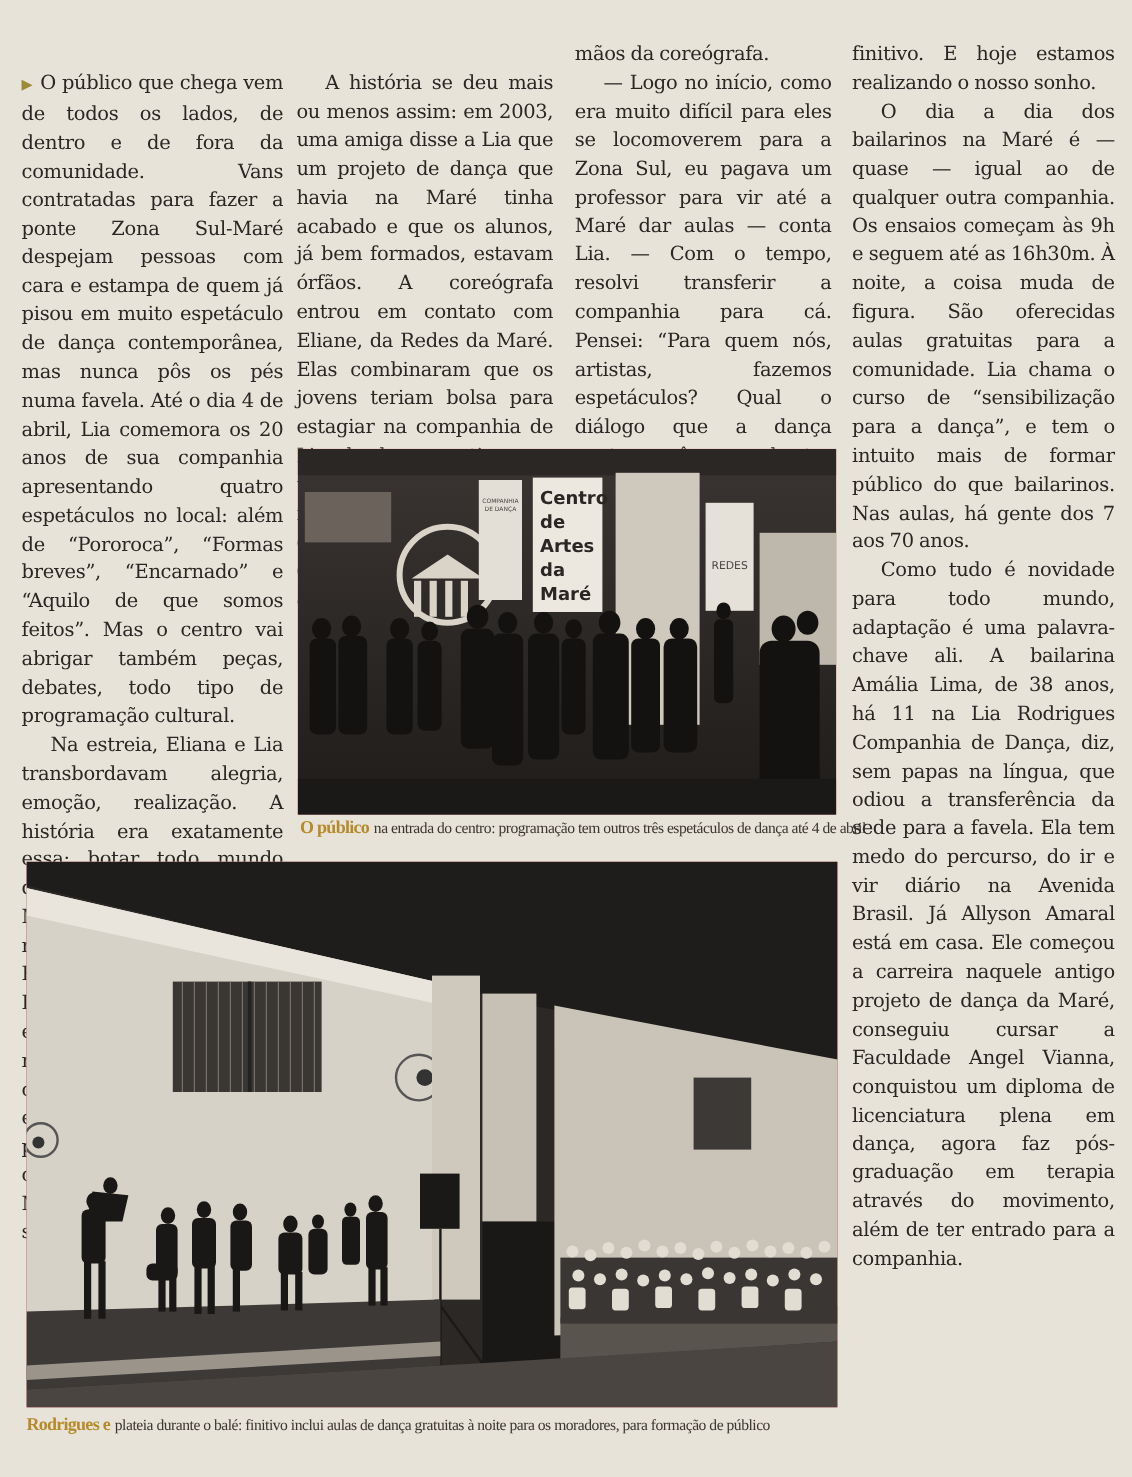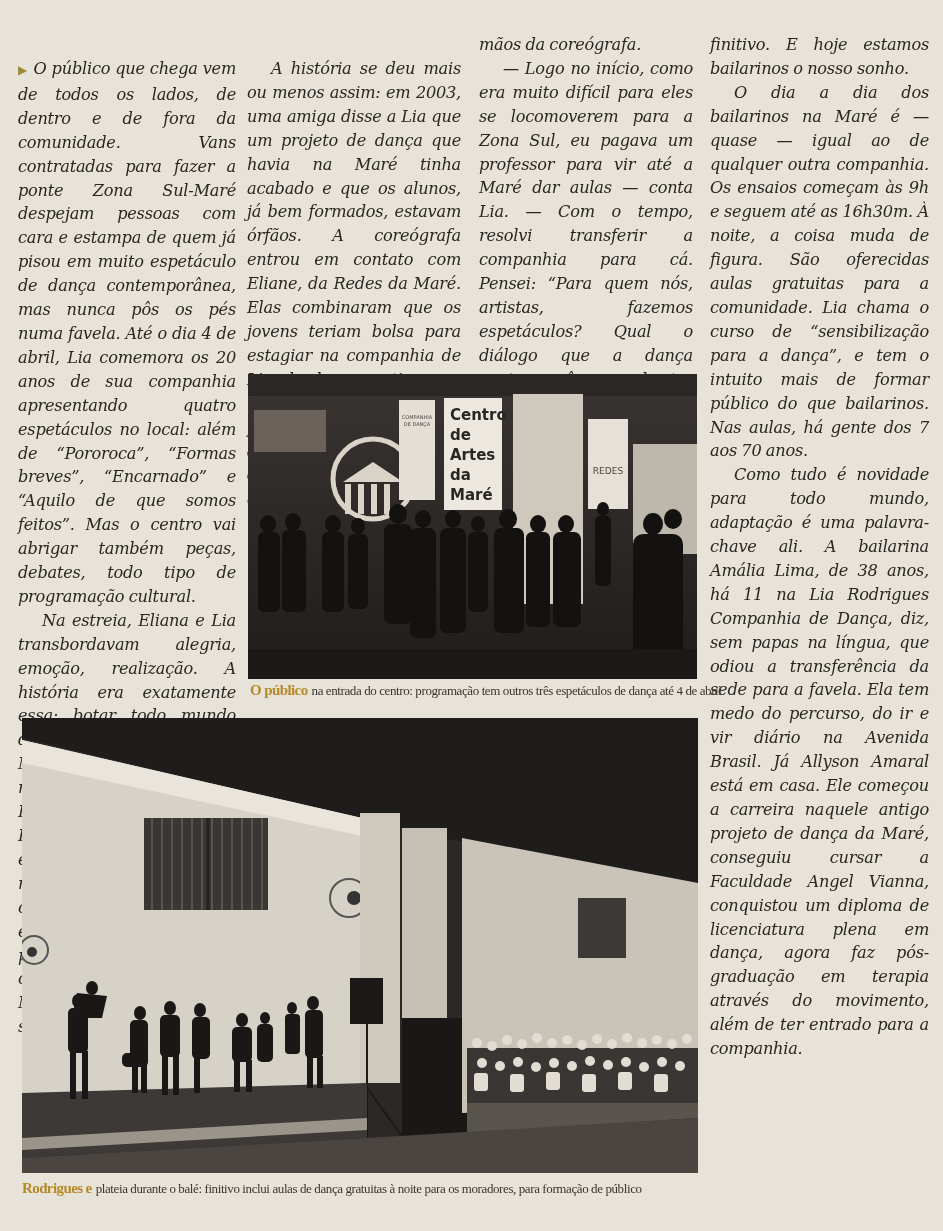--- a/index.html
+++ b/index.html
@@ -11,21 +11,21 @@
   }
   .col {
     position: absolute;
     font-size: 16.2px;
     line-height: 23.9px;
     text-align: justify;
     hyphens: manual;
     letter-spacing: -0.25px;
     word-spacing: -0.5px;
   }
-  .col p { margin: 0; text-indent: 24px; font-style: italic; }
+  .col p { margin: 0; text-indent: 24px; }
   .col p.noindent { text-indent: 0; }
   .bullet { color: #9a8a3a; font-size: 12px; margin-right: 6px; }
 
   .photo { position: absolute; overflow: hidden; background: #fca5a5; }
   .caption {
     position: absolute;
     font-family: Liberation Serif, serif;
     font-size: 13px; color: #3a3530; letter-spacing: -0.4px; white-space: nowrap;
   }
   .caption .lead { color: #b58a2a; font-weight: bold; font-size: 15px; letter-spacing: -0.6px; margin-right: 4px; }
@@ -41,21 +41,21 @@
 <div class="col" style="left:247px; top:57px; width:214px;">
   <p>A história se deu mais ou menos assim: em 2003, uma amiga disse a Lia que um projeto de dança que havia na Maré tinha acabado e que os alunos, já bem formados, estavam órfãos. A coreógrafa entrou em contato com Eliane, da Redes da Maré. Elas combinaram que os jovens teriam bolsa para estagiar na companhia de Lia, desde que estivessem também cursando uma faculdade. Dos 68 alunos do antigo projeto de dança, 14 passaram para as</p>
 </div>
 
 <div class="col" style="left:479px; top:33px; width:214px;">
   <p class="noindent">mãos da coreógrafa.</p>
   <p>— Logo no início, como era muito difícil para eles se locomoverem para a Zona Sul, eu pagava um professor para vir até a Maré dar aulas — conta Lia. — Com o tempo, resolvi transferir a companhia para cá. Pensei: “Para quem nós, artistas, fazemos espetáculos? Qual o diálogo que a dança contemporânea pode ter com um projeto social?” Em 2005, viemos de vez, ainda sem sede. Em 2007, começamos a procurar um lugar de-</p>
 </div>
 
 <div class="col" style="left:710px; top:33px; width:219px;">
-  <p class="noindent">finitivo. E hoje estamos bailarinos o nosso sonho.</p>
+  <p class="noindent">finitivo. E hoje estamos realizando o nosso sonho.</p>
   <p>O dia a dia dos bailarinos na Maré é — quase — igual ao de qualquer outra companhia. Os ensaios começam às 9h e seguem até as 16h30m. À noite, a coisa muda de figura. São oferecidas aulas gratuitas para a comunidade. Lia chama o curso de “sensibilização para a dança”, e tem o intuito mais de formar público do que bailarinos. Nas aulas, há gente dos 7 aos 70 anos.</p>
   <p>Como tudo é novidade para todo mundo, adaptação é uma palavra-chave ali. A bailarina Amália Lima, de 38 anos, há 11 na Lia Rodrigues Companhia de Dança, diz, sem papas na língua, que odiou a transferência da sede para a favela. Ela tem medo do percurso, do ir e vir diário na Avenida Brasil. Já Allyson Amaral está em casa. Ele começou a carreira naquele antigo projeto de dança da Maré, conseguiu cursar a Faculdade Angel Vianna, conquistou um diploma de licenciatura plena em dança, agora faz pós-graduação em terapia através do movimento, além de ter entrado para a companhia.</p>
 
 </div>
 
 <div class="photo" style="left:248px; top:374px; width:449px; height:305px;">
   <svg width="449" height="305" viewBox="0 0 449 305">
     <defs>
       <linearGradient id="g1" x1="0" y1="0" x2="0" y2="1">
         <stop offset="0" stop-color="#3a3532"></stop>

